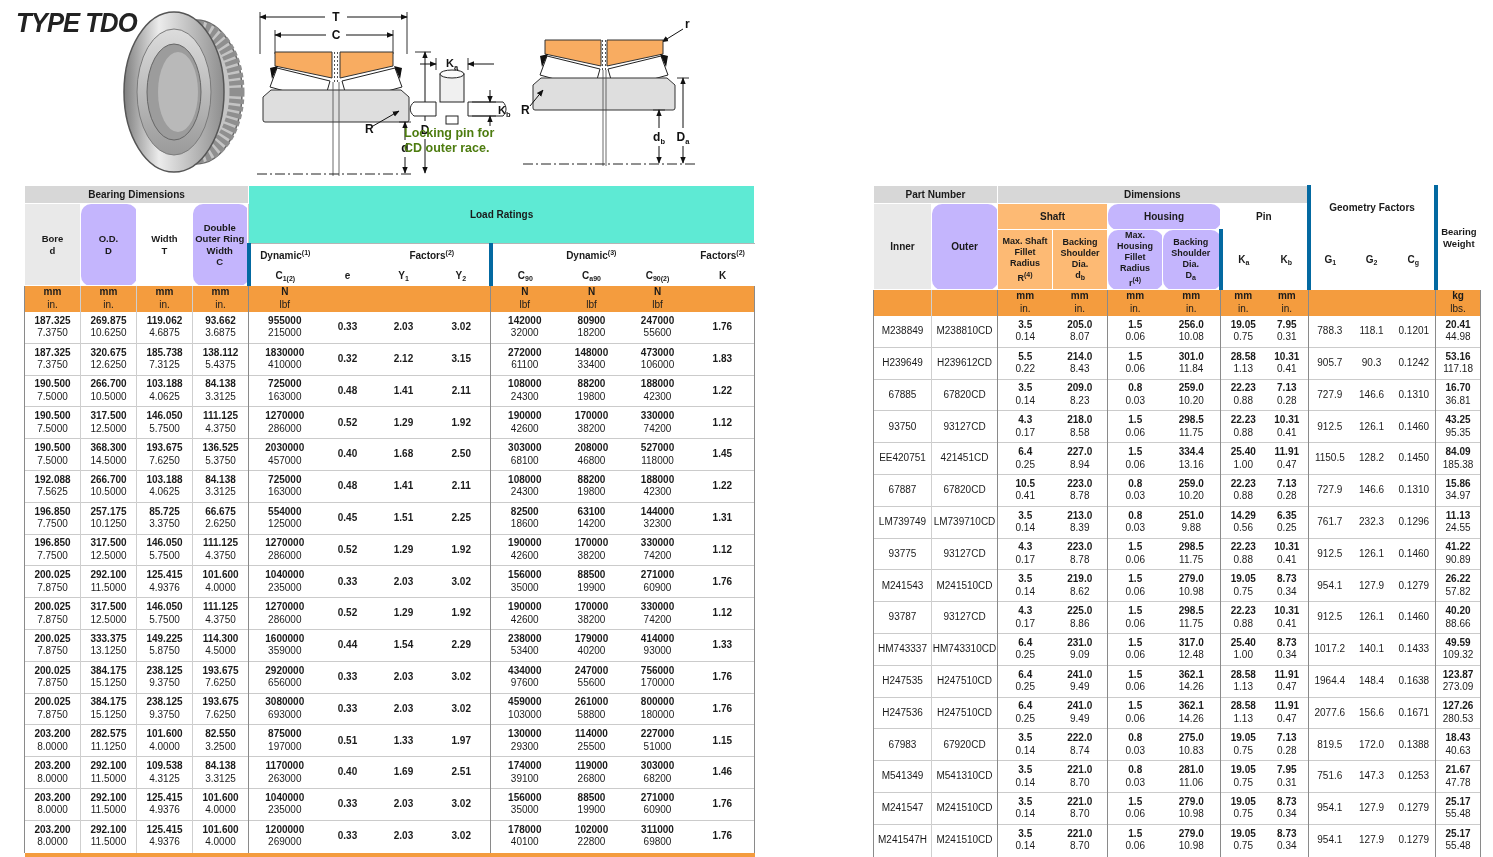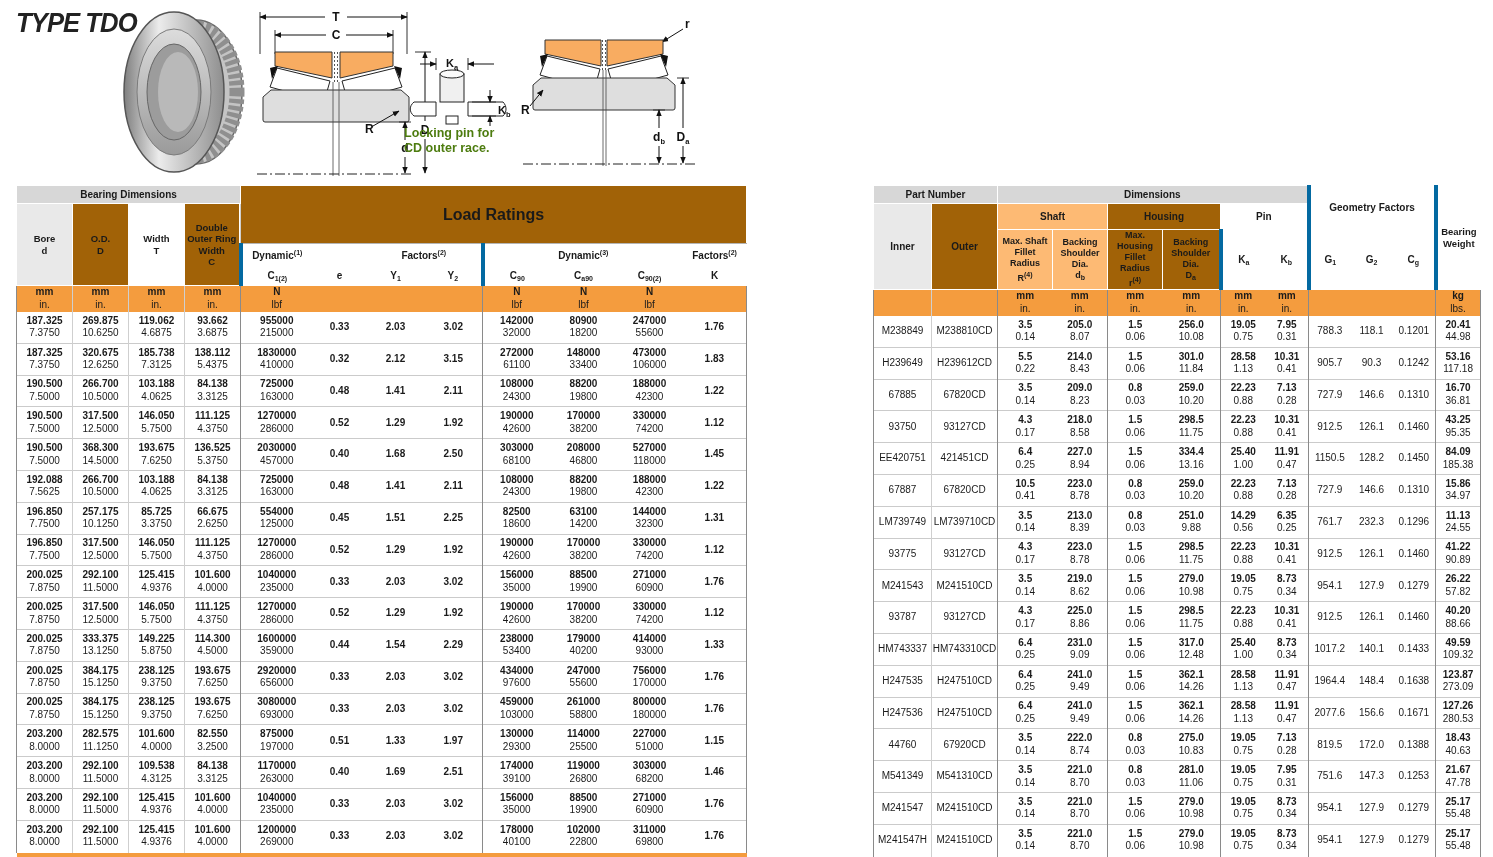--- a/index.html
+++ b/index.html
@@ -13,39 +13,39 @@
     left:16px;top:8px;font-size:27px;font-weight:bold;font-style:italic;
     letter-spacing:-1px;color:#222;transform:scaleX(.95);transform-origin:left;
   }
   
   svg text{font-family:"Liberation Sans","DejaVu Sans",sans-serif;font-weight:bold;fill:#111;}
   #pin-caption{
     left:404px;top:126px;width:120px;font-size:12.5px;font-weight:bold;line-height:15px;color:#4d7c0f;
   }
   
   table{border-collapse:collapse;table-layout:fixed;}
-  #left-tbl{left:16px;top:185px;width:730px;}
+  #left-tbl{left:24px;top:185px;width:730px;}
   #right-tbl{left:873px;top:185px;width:607px;}
   th,td{padding:0;margin:0;text-align:center;vertical-align:middle;font-size:10px;overflow:hidden;}
   th{border:1px solid #fff;font-weight:bold;}
   .v1{font-weight:bold;font-size:10px;line-height:12.5px;}
   .v2{font-weight:normal;font-size:10px;line-height:12.5px;}
   .h1{height:18px;}
   .h2{height:40px;} .h3{height:22px;} .h4{height:20px;}
   .h2r{height:26px;} .h3r{height:56px;}
   .units{height:26px;margin-top:16px;}
   .units td{background:#F49C3E;}
   tbody tr{height:31.8px;padding-left:28px;}
   tbody tr + tr td{border-top:1px solid #CBCBCB;}
   tfoot .bar td{background:#F49C3E;height:5px;border-top:1px solid #fff;}
   .bandg{background:#D7D7D7;font-size:10px;}
   .cell-gray{background:#E9E9E9;}
-  .cell-orange{background:#a16207;}
+  .cell-orange{background:#c4b5fd;border-radius:10px;}
   .cell-lgray{background:#fdba74;}
-  .loadr{background:#a16207;border-bottom:1px solid #b5b5b5;border-left:1px solid #cfcfcf;font-size:16px;}
+  .loadr{background:#5eead4;border-bottom:1px solid #b5b5b5;border-left:1px solid #cfcfcf;font-size:10px;}
   .hc div{line-height:11.5px;font-size:9.5px;}
   .hsmall div{line-height:11px;font-size:9px;}
   .sym{font-size:10px;background:#fff;}
   sub{font-size:7px;vertical-align:-2px;}
   sup{font-size:7px;vertical-align:4px;}
   .gl{border-left:1px solid #8A8A8A;}
   .gr{border-right:1px solid #8A8A8A;}
   .lr{border-right:1px solid #CFCFCF;}
   th.dl{border-left:4px solid #0369a1;}
 </style>
@@ -1775,21 +1775,21 @@
         <td class="gr">
           <div class="v2">0.1671</div>
         </td>
         <td class="gr">
           <div class="v1">127.26</div>
           <div class="v2">280.53</div>
         </td>
       </tr>
       <tr>
         <td class="gl lr">
-          <div class="v2">44760</div>
+          <div class="v2">67983</div>
         </td>
         <td class="gr">
           <div class="v2">67920CD</div>
         </td>
         <td>
           <div class="v1">3.5</div>
           <div class="v2">0.14</div>
         </td>
         <td class="gr">
           <div class="v1">222.0</div>

